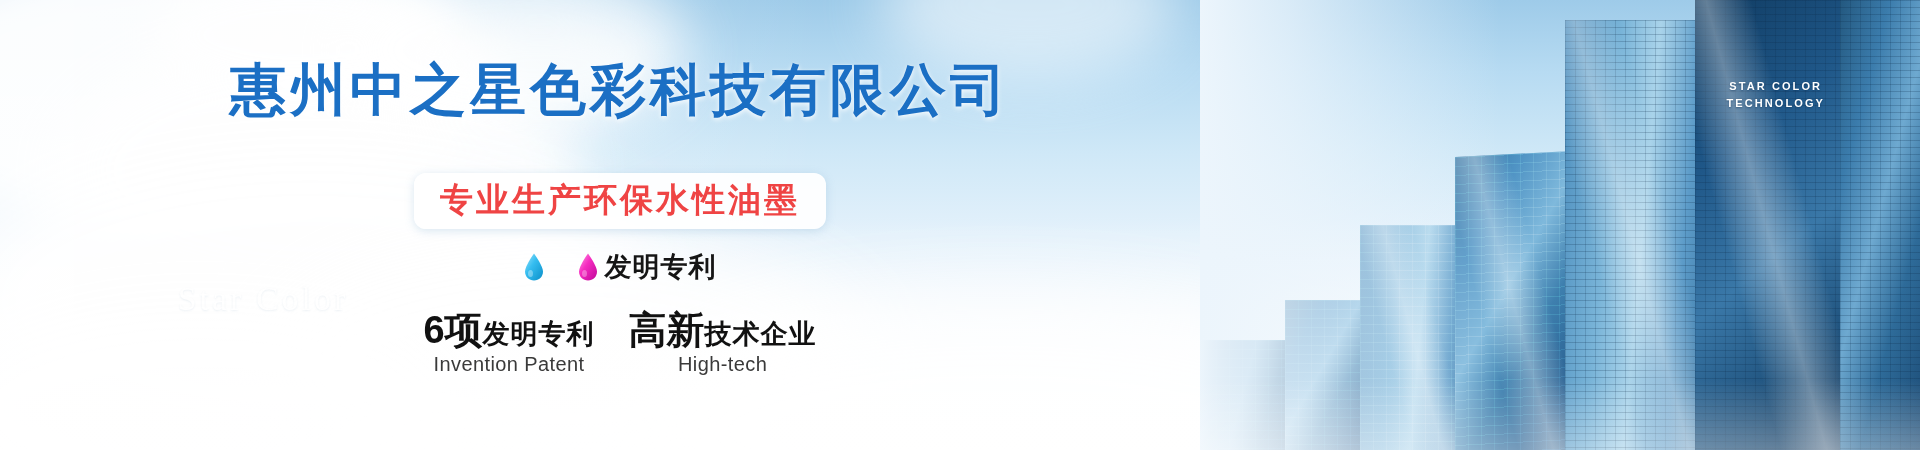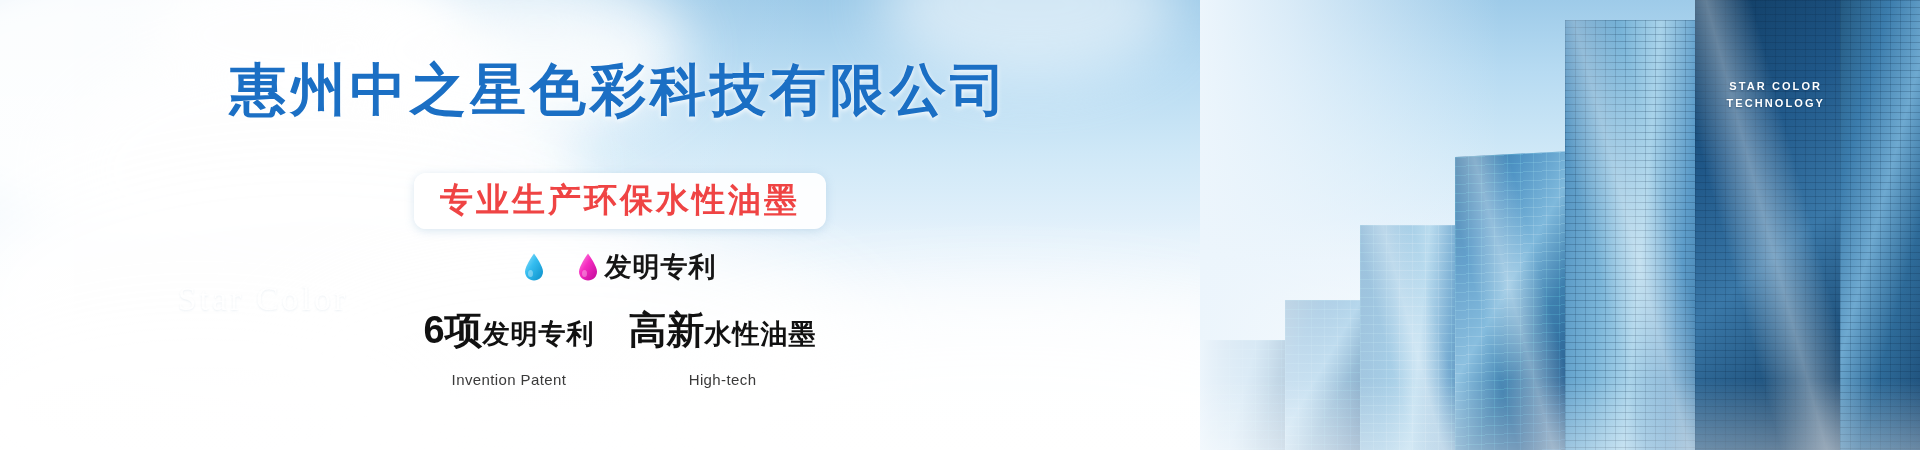--- a/index.html
+++ b/index.html
@@ -171,21 +171,21 @@
     display:flex;align-items:flex-end;gap:34px;
   }
   .badge{display:flex;flex-direction:column;align-items:center;}
   .badge-main{
     display:flex;align-items:baseline;white-space:nowrap;color:#111111;
     text-shadow:0 1px 2px rgba(255,255,255,.7);
   }
   .badge-big{font-size:38px;font-weight:700;letter-spacing:0px;line-height:1;}
   .badge-small{font-size:27px;font-weight:600;letter-spacing:1px;line-height:1;}
   .badge-en{
-    margin-top:22px;font-size:15px;color:#3a3a3a;letter-spacing:.4px;
+    margin-top:4px;font-size:20px;color:#3a3a3a;letter-spacing:.4px;
     text-shadow:0 1px 2px rgba(255,255,255,.7);
   }
 </style>
 </head>
 <body>
 
 <div class="banner">
 
   <div class="sky">
     <div class="cloud c1"></div>
@@ -295,21 +295,21 @@
         <div class="badge-main">
           <span class="badge-big">6项</span>
           <span class="badge-small">发明专利</span>
         </div>
         <div class="badge-en">Invention Patent</div>
       </div>
 
       <div class="badge">
         <div class="badge-main">
           <span class="badge-big">高新</span>
-          <span class="badge-small">水性油墨</span>
+          <span class="badge-small">技术企业</span>
         </div>
         <div class="badge-en">High-tech</div>
       </div>
 
     </div>
 
   </div>
 </div>
 
 </body></html>

